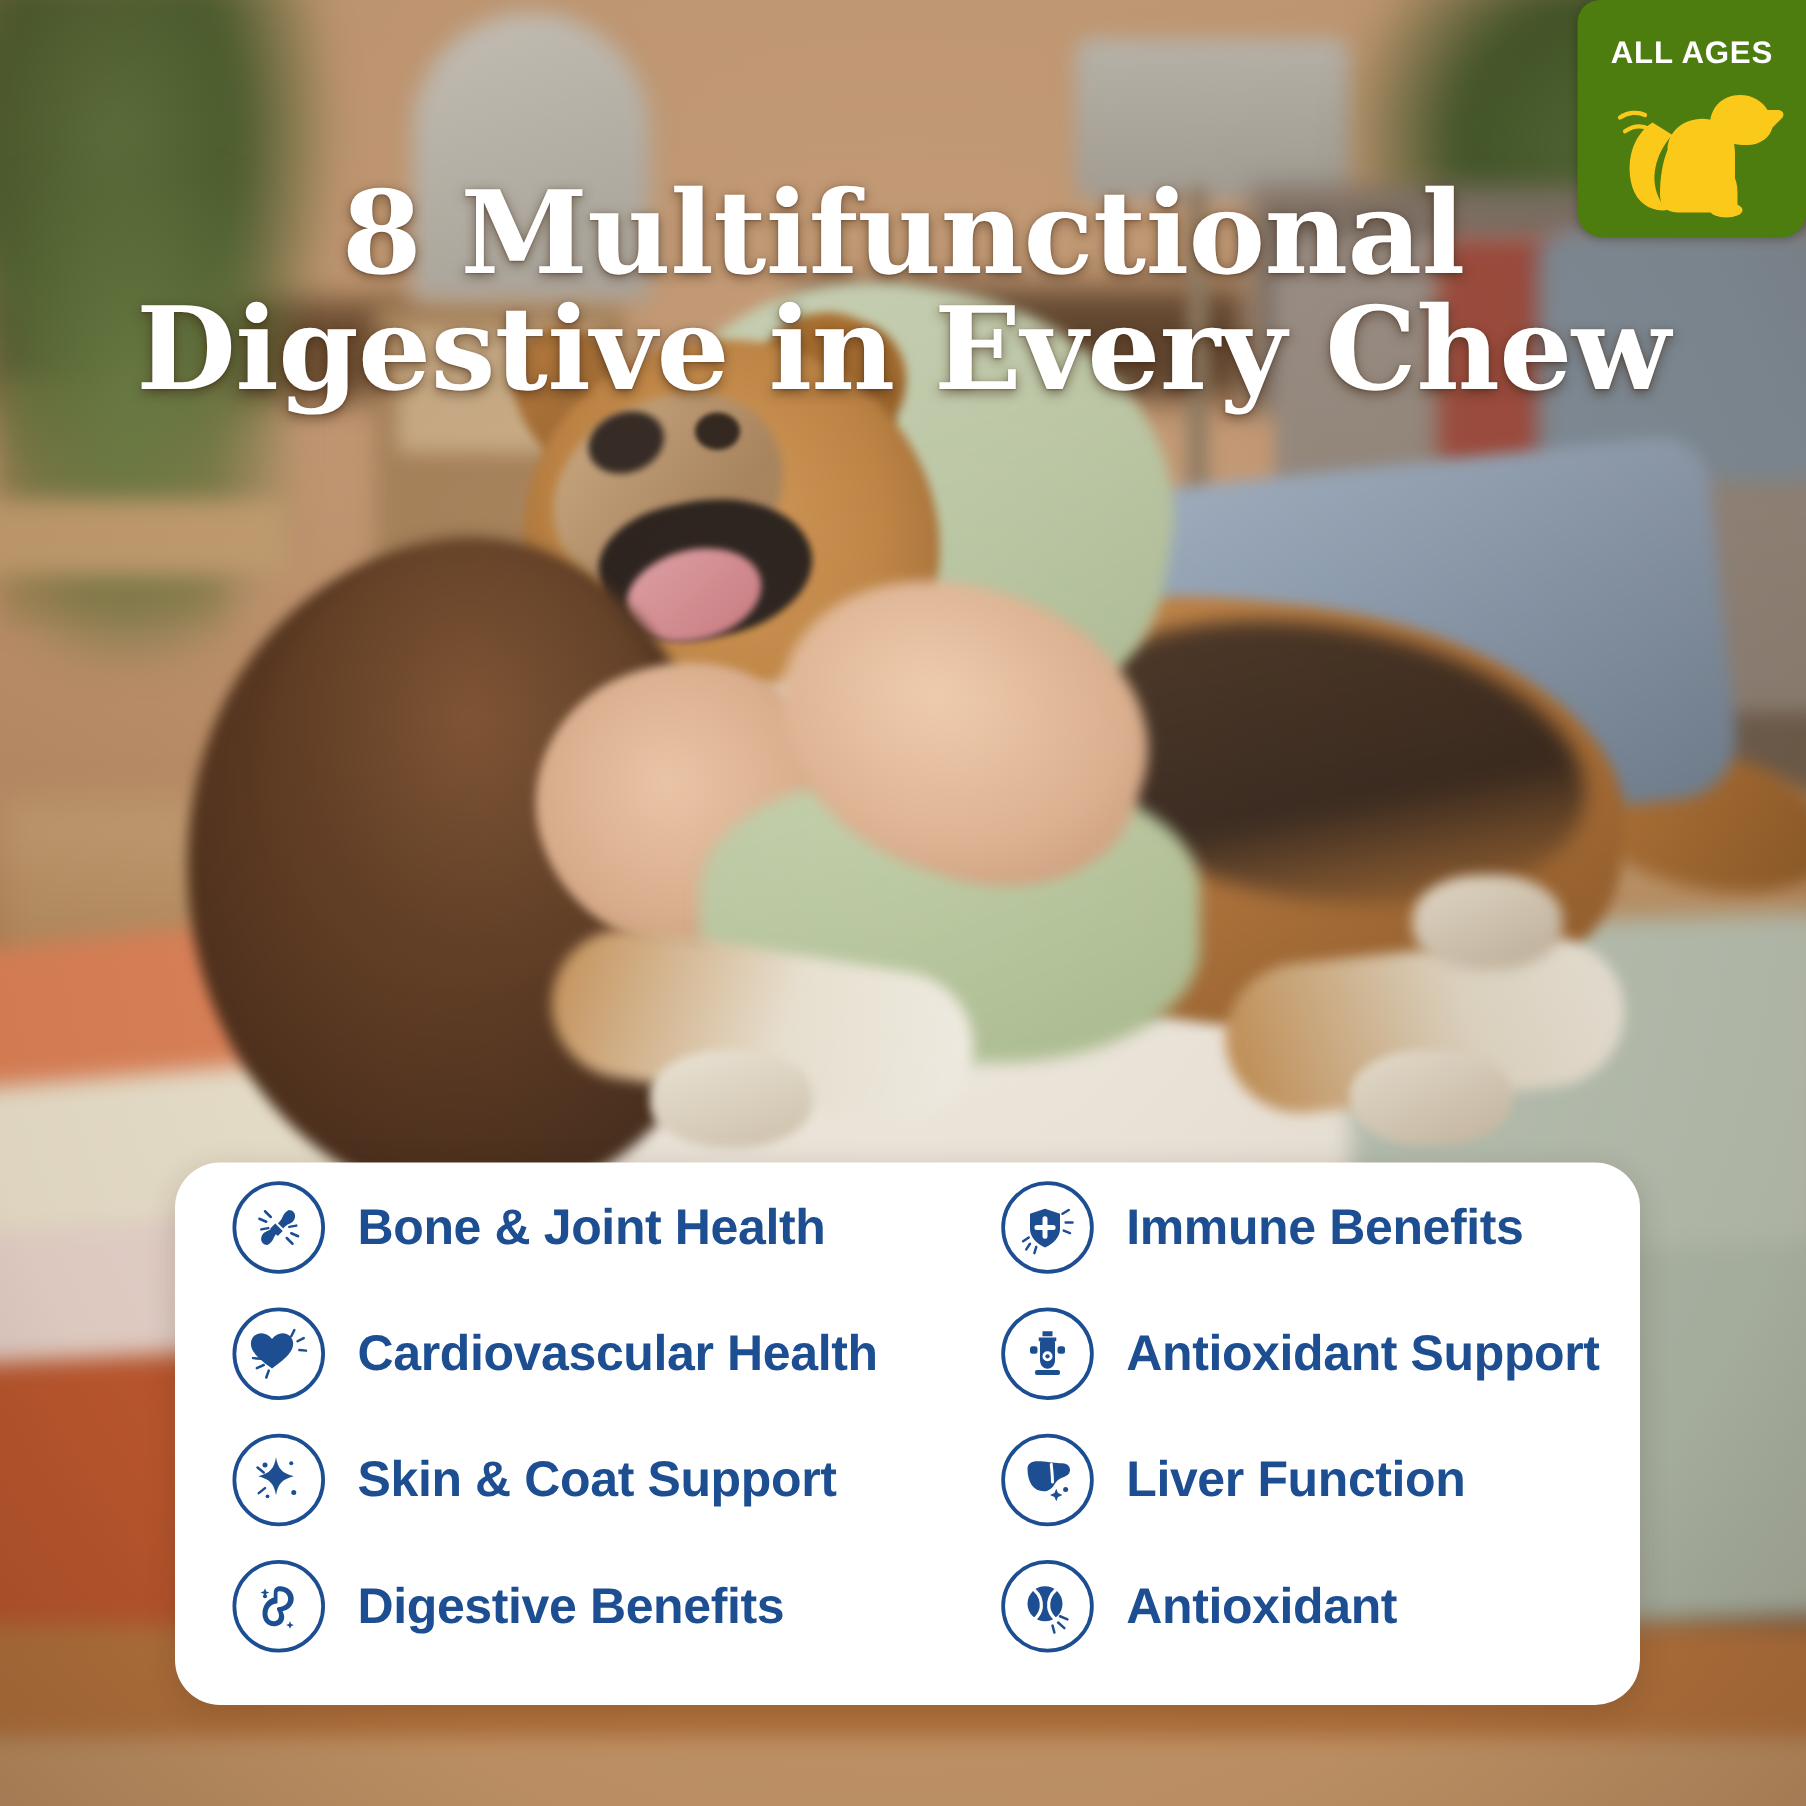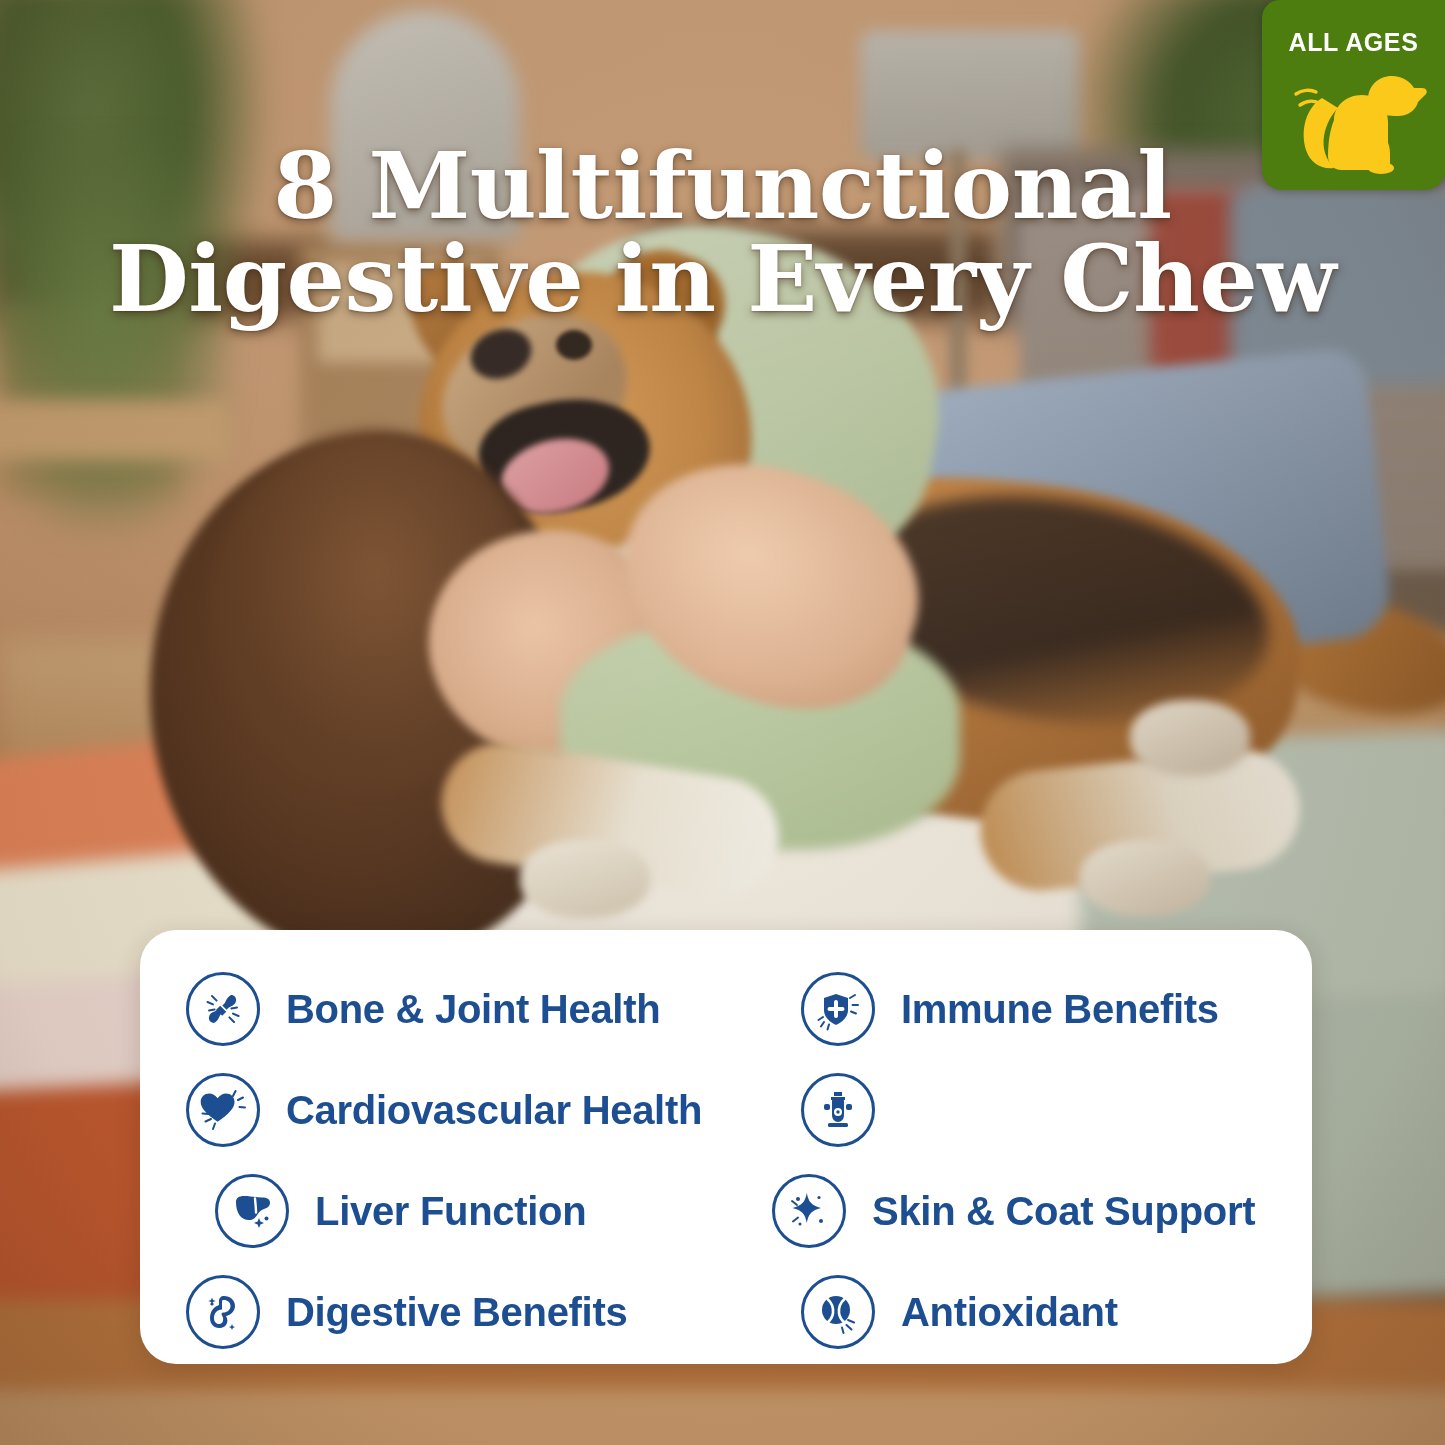--- a/index.html
+++ b/index.html
@@ -151,21 +151,21 @@
   .badge-dog{position:absolute;left:18px;top:62px;}
 
   
   .card{
     position:absolute;left:140px;top:930px;width:1172px;height:434px;
     background:#ffffff;border-radius:36px;
     box-shadow:0 6px 24px rgba(50,30,15,.18);
     display:flex;flex-direction:column;justify-content:center;
     padding:6px 0;box-sizing:border-box;
   }
-  .row{display:flex;align-items:flex-end;height:101px;}
+  .row{display:flex;align-items:flex-start;height:101px;}
   .col{display:flex;align-items:center;width:50%;box-sizing:border-box;}
   .col.left{padding-left:46px;}
   .col.right{padding-left:75px;}
   .ico{
     width:74px;height:74px;flex:0 0 74px;
     border:3px solid #1C4E91;border-radius:50%;
     display:flex;align-items:center;justify-content:center;
     box-sizing:border-box;
   }
   .ico svg{display:block;}
@@ -338,56 +338,57 @@
               <path d="M16 10 h14 v3 h-14 z"></path>
               <path d="M17 14 c0-1 1-2 2-2 h8 c1 0 2 1 2 2 v14 c0 4-2.5 7-6 7 s-6-3-6-7 z"></path>
               <rect x="9" y="17" width="6" height="6" rx="2"></rect>
               <rect x="31" y="17" width="6" height="6" rx="2"></rect>
               <rect x="13" y="36" width="20" height="4" rx="1.6"></rect>
               <circle cx="23" cy="25" r="4" fill="#ffffff"></circle>
               <circle cx="23" cy="25" r="1.7" fill="#1C4E91"></circle>
             </g>
           </svg>
         </span>
+        <span class="blabel">Antioxidant Support</span>
       </div>
     </div>
 
     <div class="row">
-      <div class="col right">
-        <span class="ico">
-          <svg width="46" height="46" viewBox="0 0 46 46">
-            <g fill="#1C4E91">
-              <path d="M7 14 C7 10 10 8 15 8 C22 8 27 9.5 33 9.5 C38 9.5 41 11 41 15
-                       C41 18 38.5 20 35 21 C32 22 30 24 28.5 26.5 C26.5 30 23.5 32 20 32
-                       C12 32 7 25 7 14 Z"></path>
-              <path d="M26 10.5 C26.5 16 27 20 27 24.5" stroke="#ffffff" stroke-width="2.4" fill="none" stroke-linecap="round"></path>
-              <path d="M30 30 l1.4 3.4 L35 35 l-3.6 1.5 L30 40 l-1.4-3.5 L25 35 l3.6-1.6 Z"></path>
-              <circle cx="37.5" cy="30.5" r="2"></circle>
-            </g>
-          </svg>
-        </span>
-        <span class="blabel">Liver Function</span>
-      </div>
       <div class="col left">
         <span class="ico">
           <svg width="46" height="46" viewBox="0 0 46 46">
             <g fill="#1C4E91">
               <path d="M24 6 C25.6 15.5 29 19.5 39 22 C29 24.5 25.6 28.5 24 38 C22.4 28.5 19 24.5 9 22 C19 19.5 22.4 15.5 24 6 Z" transform="translate(-2,-1) scale(0.95)"></path>
               <circle cx="12" cy="11" r="2"></circle>
               <circle cx="33" cy="9.5" r="1.6"></circle>
               <circle cx="35" cy="33" r="2"></circle>
               <circle cx="14" cy="36" r="1.5"></circle>
               <g stroke="#1C4E91" stroke-width="2" stroke-linecap="round" fill="none">
                 <path d="M6 13 l5 4"></path>
                 <path d="M7 33.5 l5-4"></path>
               </g>
             </g>
           </svg>
         </span>
         <span class="blabel">Skin &amp; Coat Support</span>
+      </div>
+      <div class="col right">
+        <span class="ico">
+          <svg width="46" height="46" viewBox="0 0 46 46">
+            <g fill="#1C4E91">
+              <path d="M7 14 C7 10 10 8 15 8 C22 8 27 9.5 33 9.5 C38 9.5 41 11 41 15
+                       C41 18 38.5 20 35 21 C32 22 30 24 28.5 26.5 C26.5 30 23.5 32 20 32
+                       C12 32 7 25 7 14 Z"></path>
+              <path d="M26 10.5 C26.5 16 27 20 27 24.5" stroke="#ffffff" stroke-width="2.4" fill="none" stroke-linecap="round"></path>
+              <path d="M30 30 l1.4 3.4 L35 35 l-3.6 1.5 L30 40 l-1.4-3.5 L25 35 l3.6-1.6 Z"></path>
+              <circle cx="37.5" cy="30.5" r="2"></circle>
+            </g>
+          </svg>
+        </span>
+        <span class="blabel">Liver Function</span>
       </div>
     </div>
 
     <div class="row">
       <div class="col left">
         <span class="ico">
           <svg width="46" height="46" viewBox="0 0 46 46">
             <g fill="#1C4E91">
               <path d="M24 7 C21 7 19 9 19 12 L19 16 C13 18 10 23 10 29
                        C10 35 14 39 19 39 C23 39 26 37 27 34 C28 31 27 29 26 27

